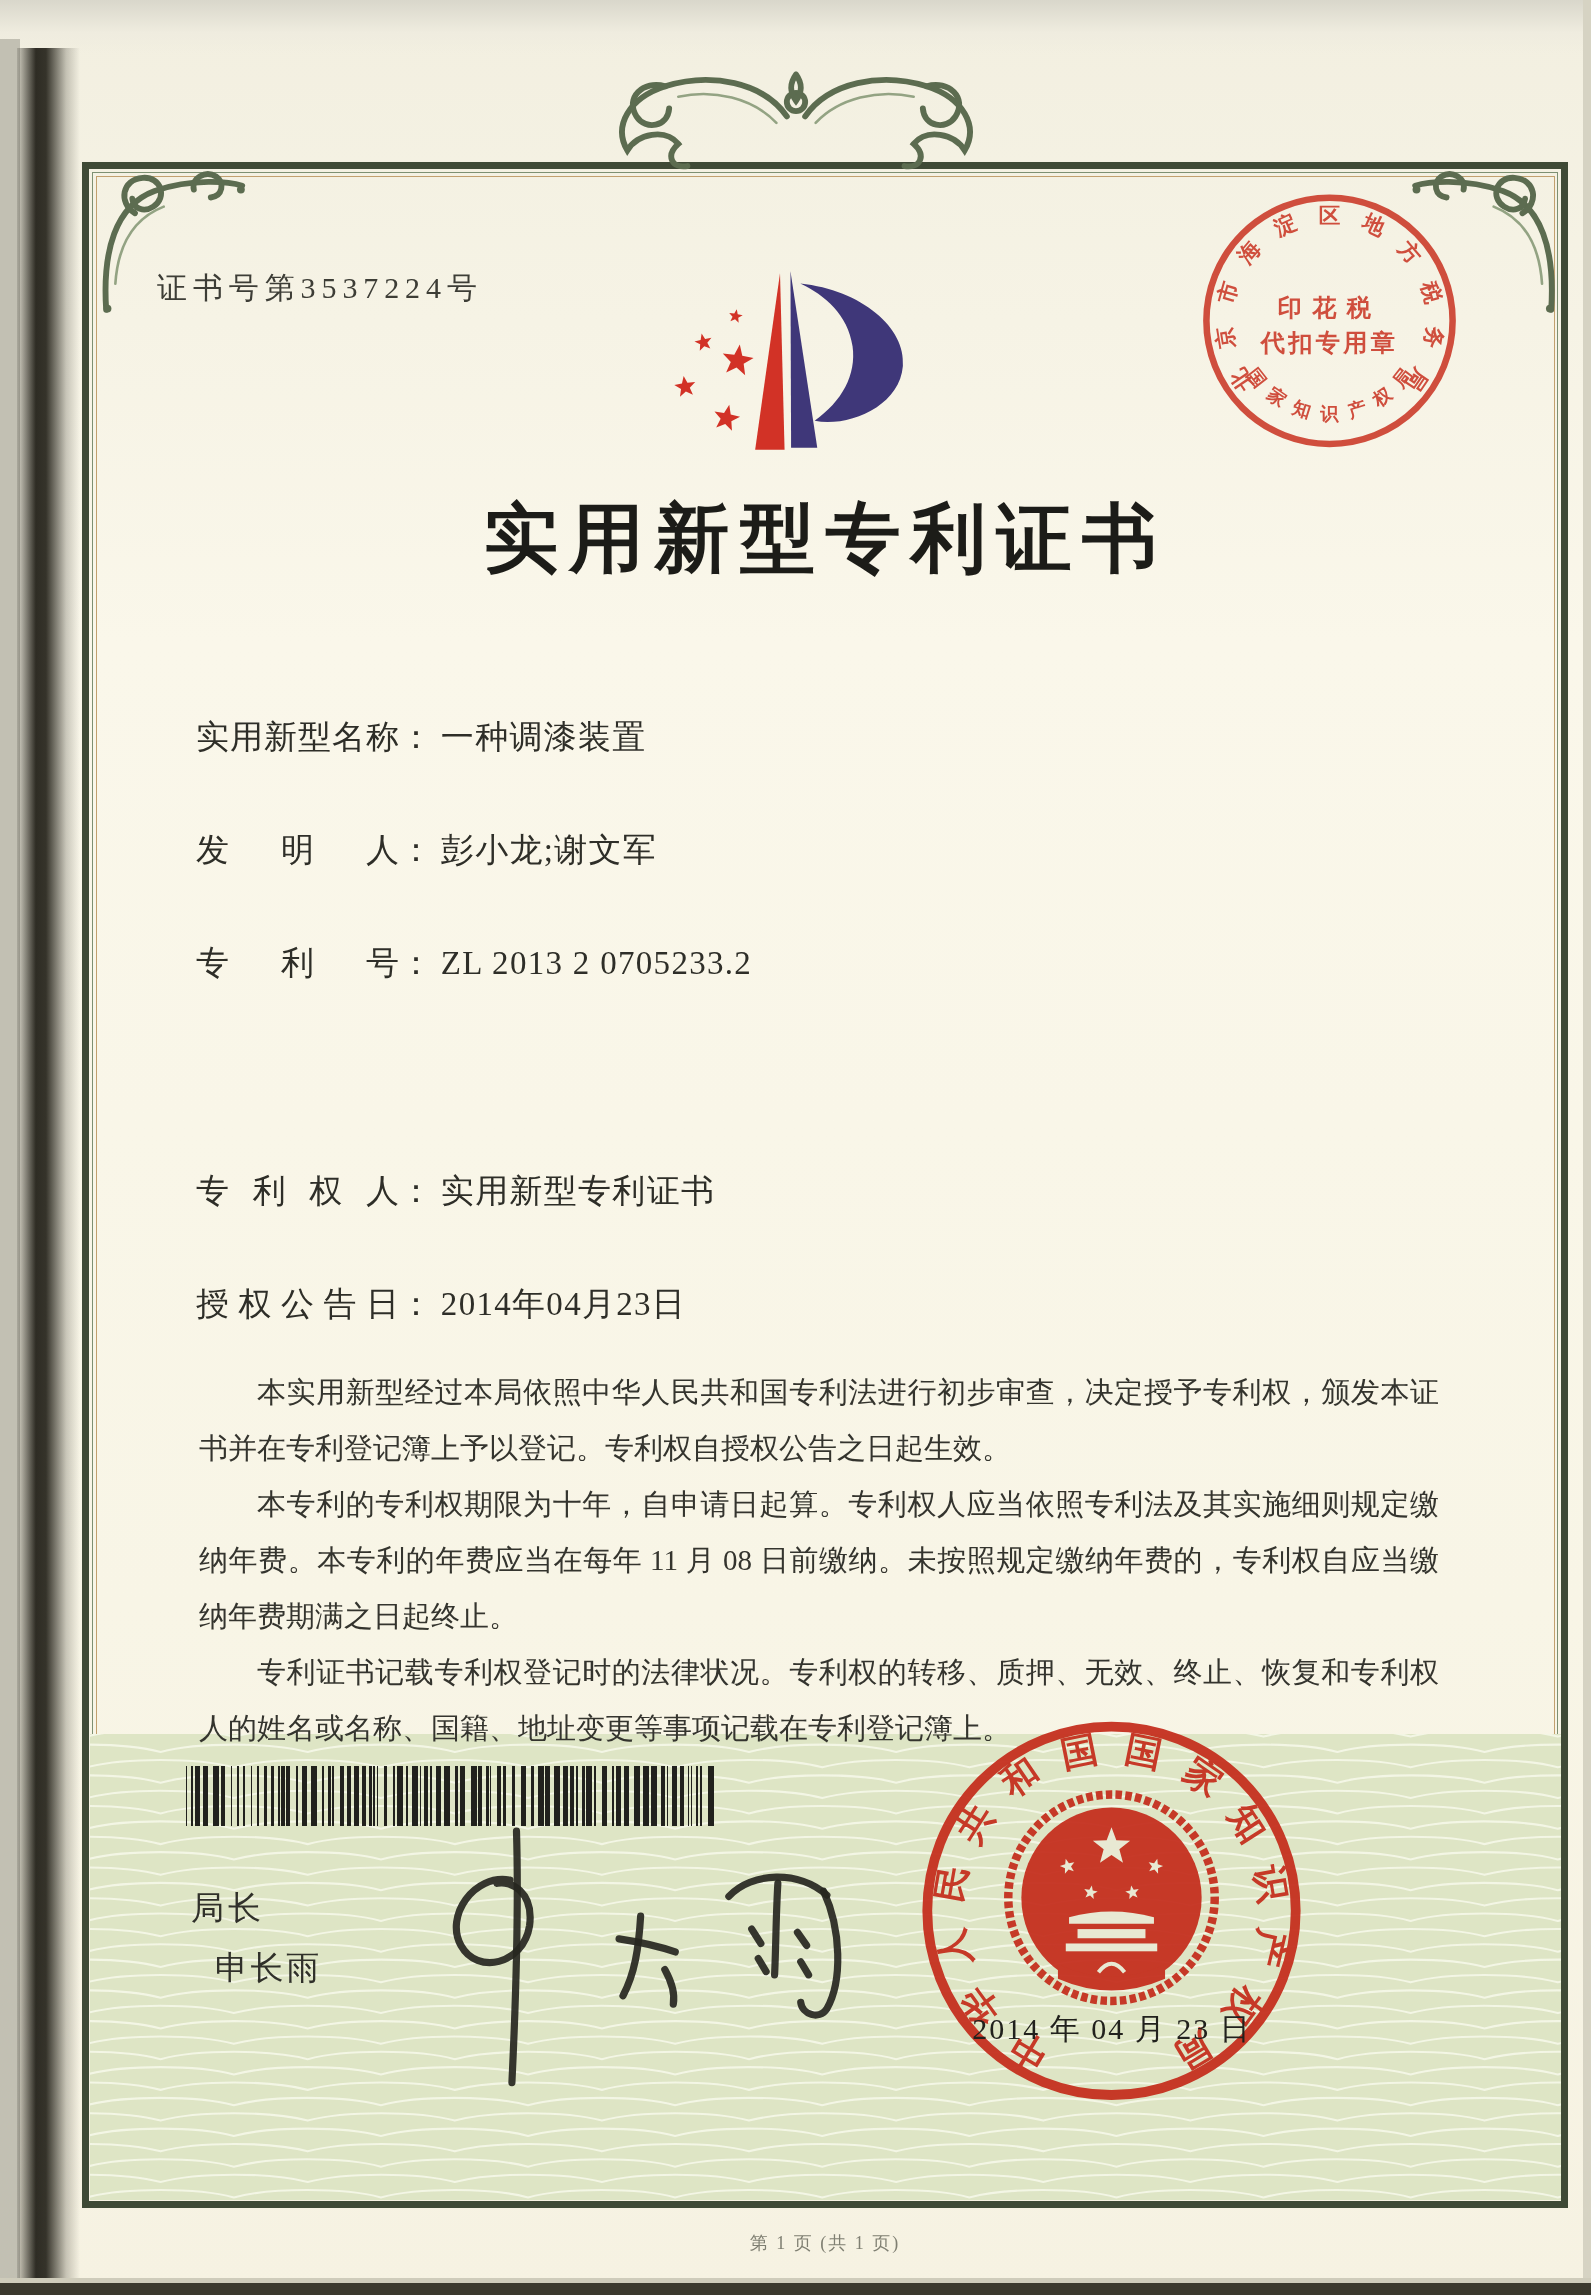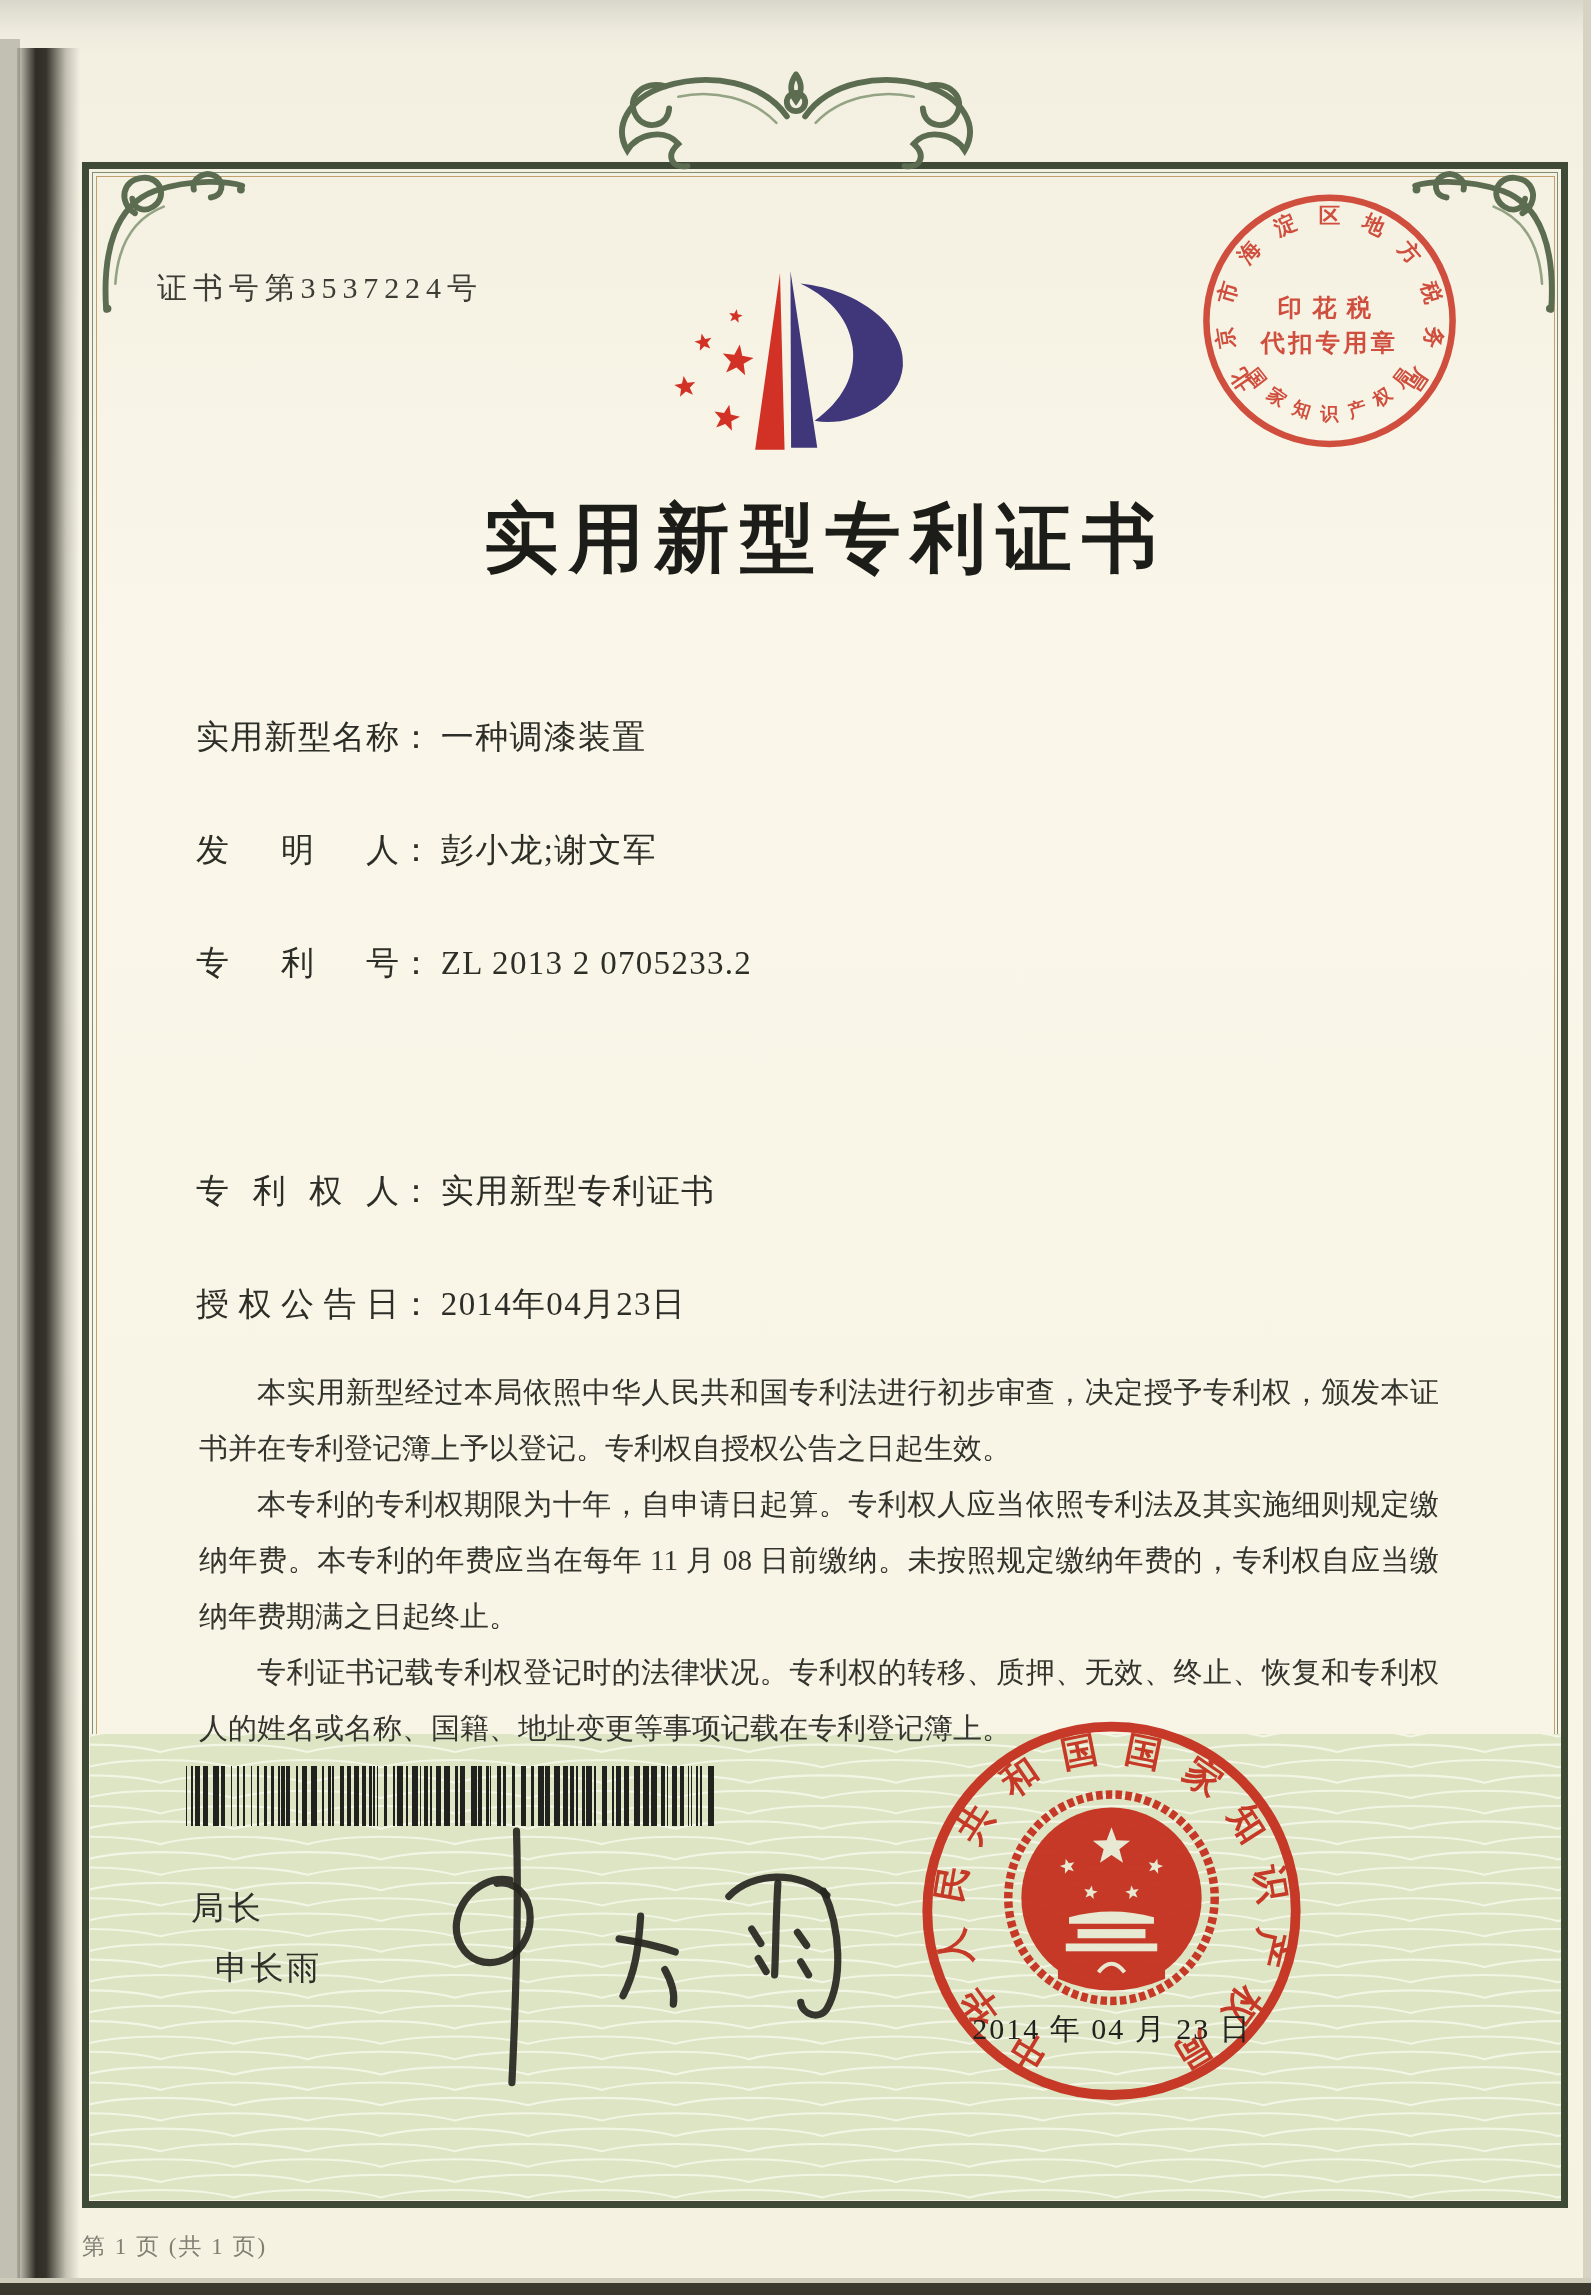--- a/index.html
+++ b/index.html
@@ -57,21 +57,21 @@
   .seal-main{left:909px;top:1707px;z-index:4;opacity:.95;}
   #main-arc text{fill:#c5301f;font-size:56px;font-weight:700;font-family:"Liberation Serif",serif;}
   .seal-date{left:929px;top:2009px;width:366px;text-align:center;font-size:30px;letter-spacing:2px;
     color:#21211d;z-index:5;}
 
   .tax-stamp{left:1192px;top:182px;z-index:3;opacity:.93;}
   .tax-stamp text{fill:#cd4231;font-family:"Liberation Serif",serif;font-weight:700;}
   #tax-arc text{font-size:33px;}
   #tax-arc-b text{font-size:28px;}
 
-  .footer{left:82px;top:2231px;width:1486px;font-size:23px;letter-spacing:2px;
+  .footer{left:82px;top:2231px;width:1486px;text-align:center;font-size:18px;letter-spacing:2px;
     color:#7f7f72;z-index:3;}
 </style>
 </head>
 <body>
 
 <div class="page">
 
   <div class="abs edge-top"></div>
   <div class="abs edge-left"></div>
   <div class="abs spine"></div>

